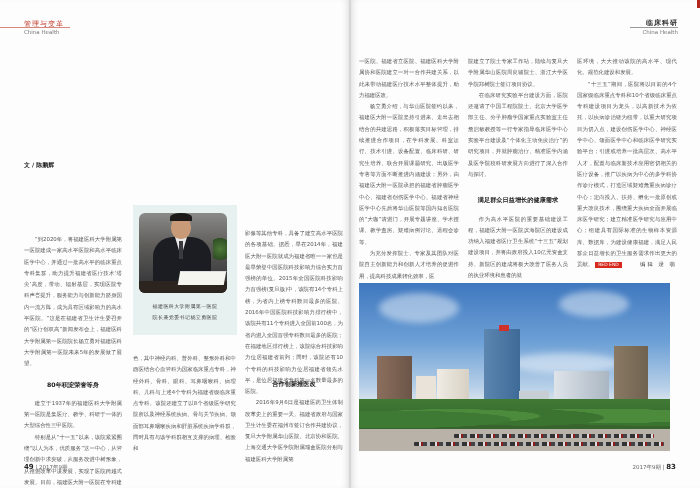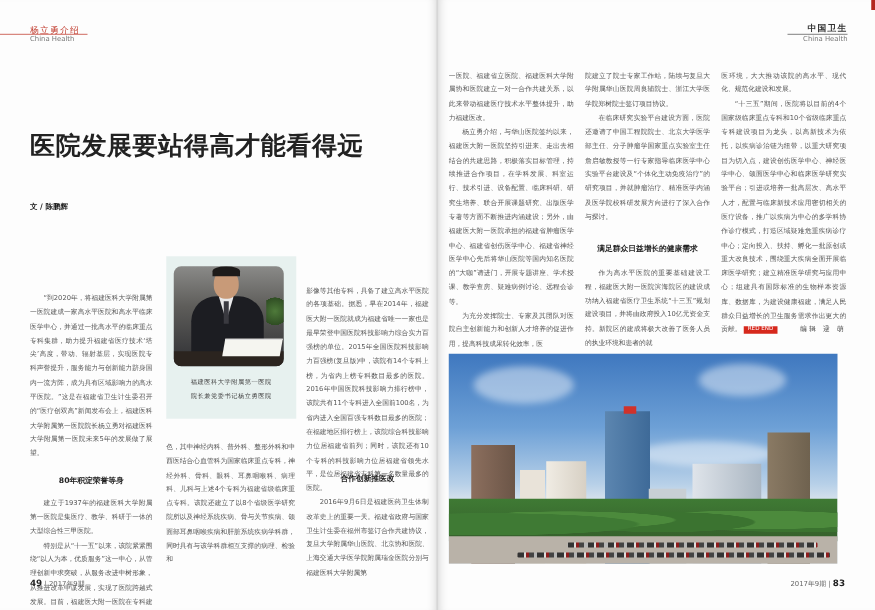--- a/index.html
+++ b/index.html
@@ -63,25 +63,24 @@
                  linear-gradient(#3f7a34,#355f2b); }
   .lot { position:absolute; left:0; bottom:0; width:100%; height:22px; background:#b9b2a8; }
   .cars { position:absolute; left:55px; height:4px; background:repeating-linear-gradient(90deg,#333 0 5px,#ddd 5px 7px,#8c1d1d 7px 9px,#444 9px 13px,#b5b5b5 13px 16px); border-radius:1px; }
 </style>
 </head>
 <body>
 
 <div class="spread">
 
   <div class="page left">
-    <div class="section-tag">杨立勇介绍</div>
+    <div class="section-tag">管理与变革</div>
     <div class="section-rule"></div>
     <div class="section-en">China Health</div>
 
-    <div class="title">医院发展要站得高才能看得远</div>
     <div class="byline">文 / 陈鹏辉</div>
 
     <div class="col" style="left:24px; top:234px; width:98px;">
       <p>“到2020年，将福建医科大学附属第一医院建成一家高水平医院和高水平临床医学中心，并通过一批高水平的临床重点专科集群，助力提升福建省医疗技术‘塔尖’高度，带动、辐射基层，实现医院专科声誉提升，服务能力与创新能力跻身国内一流方阵，成为具有区域影响力的高水平医院。”这是在福建省卫生计生委召开的“医疗创双高”新闻发布会上，福建医科大学附属第一医院院长杨立勇对福建医科大学附属第一医院未来5年的发展做了展望。</p>
       <p class="subhead">80年积淀荣誉等身</p>
       <p>建立于1937年的福建医科大学附属第一医院是集医疗、教学、科研于一体的大型综合性三甲医院。</p>
       <p>特别是从“十一五”以来，该院紧紧围绕“以人为本，优质服务”这一中心，从管理创新中求突破，从服务改进中树形象，从推进改革中谋发展，实现了医院跨越式发展。目前，福建医大附一医院在专科建设领域具有自己的特</p>
     </div>
 
     <div class="photo-box">
@@ -118,21 +117,21 @@
       <b>49</b>
       <span> | </span>
       <span>2017年9期</span>
     </div>
   </div>
 
   <div class="gutter"></div>
 
   <div class="page right">
     <div class="corner-mark"></div>
-    <div class="r-tag">中国卫生</div>
+    <div class="r-tag">临床科研</div>
     <div class="r-rule"></div>
     <div class="r-en">China Health</div>
 
     <div class="col" style="left:8px; top:56px; width:100px;">
       <p class="noindent">一医院、福建省立医院、福建医科大学附属协和医院建立一对一合作共建关系，以此来带动福建医疗技术水平整体提升，助力福建医改。</p>
       <p>杨立勇介绍，与华山医院签约以来，福建医大附一医院坚持引进来、走出去相结合的共建思路，积极落实目标管理，持续推进合作项目，在学科发展、科室运行、技术引进、设备配置、临床科研、研究生培养、联合开展课题研究、出版医学专著等方面不断推进内涵建设；另外，由福建医大附一医院承担的福建省肿瘤医学中心、福建省创伤医学中心、福建省神经医学中心先后将华山医院等国内知名医院的“大咖”请进门，开展专题讲座、学术授课、教学查房、疑难病例讨论、远程会诊等。</p>
       <p>为充分发挥院士、专家及其团队对医院自主创新能力和创新人才培养的促进作用，提高科技成果转化效率，医</p>
     </div>
 
     <div class="col" style="left:117px; top:56px; width:100px;">

